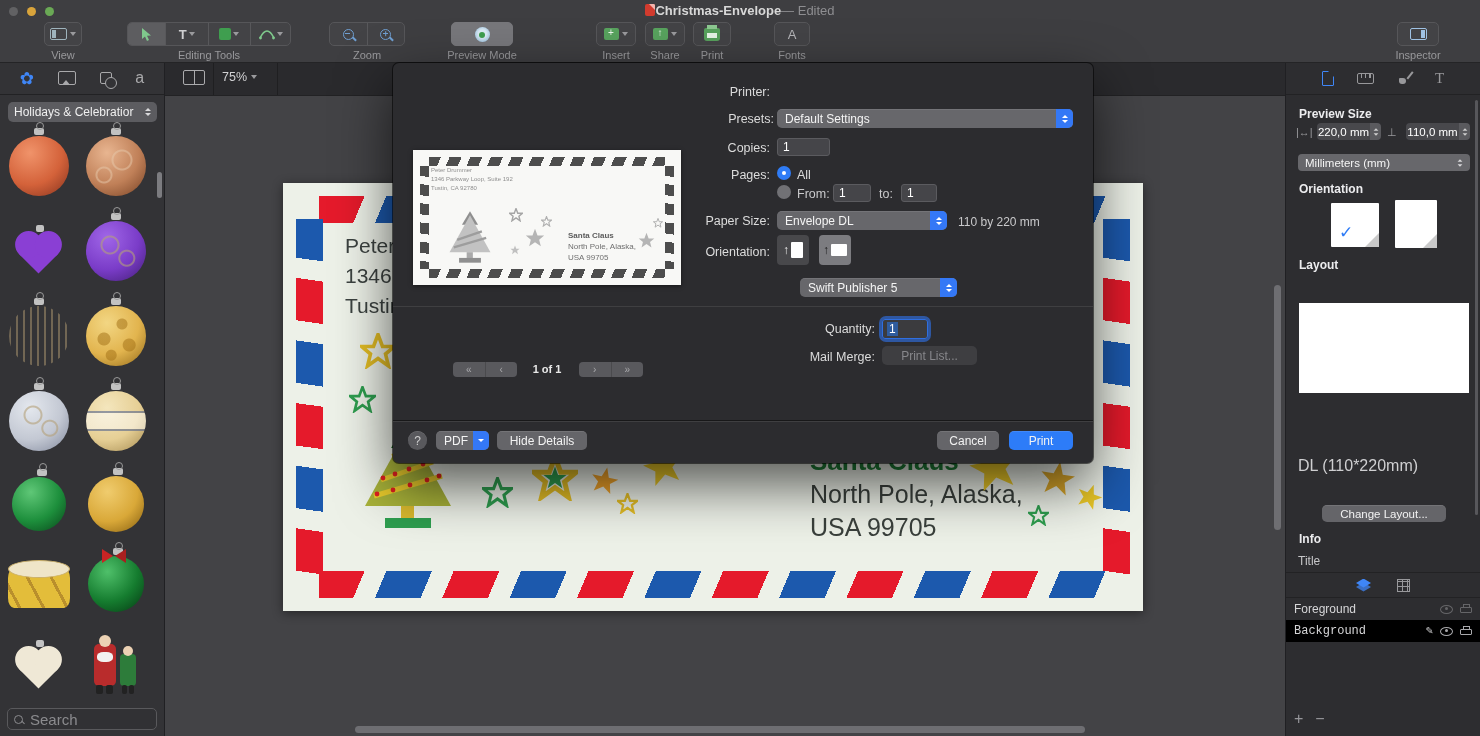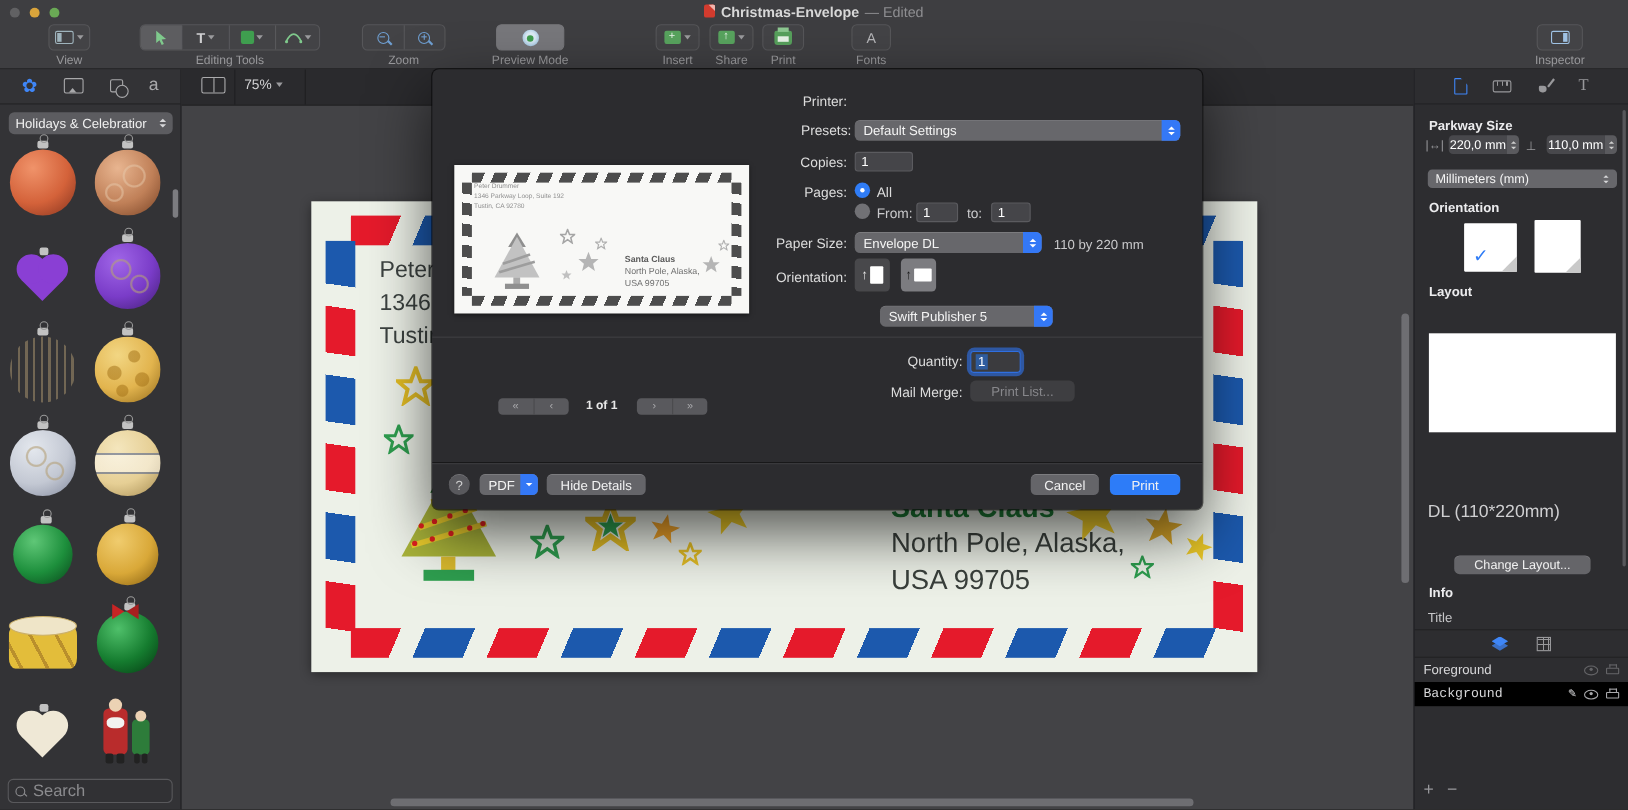--- a/index.html
+++ b/index.html
@@ -5,21 +5,21 @@
   html,body{margin:0;padding:0;background:#1e1e20;}
   .app{position:relative;width:1480px;height:736px;overflow:hidden;
        font-family:"Liberation Sans","DejaVu Sans",sans-serif;
        background:#434346;-webkit-font-smoothing:antialiased;}
   .abs{position:absolute;}
   
   .header{position:absolute;left:0;top:0;width:1480px;height:62px;background:#3e3e41;
           border-bottom:1px solid #242426;z-index:5;}
   .tl{position:absolute;top:7px;width:9px;height:9px;border-radius:50%;}
   .title-wrap{position:absolute;left:0;right:0;top:2px;height:16px;display:flex;justify-content:center;
-              align-items:center;gap:5px;font-size:13px;color:#d8d8d8;}
+              align-items:center;font-size:13px;color:#d8d8d8;}
   .proxy-doc{width:10px;height:12px;background:#d23b2e;border-radius:2px;position:relative;}
   .proxy-doc::after{content:'';position:absolute;right:0;top:0;border:3px solid #f3b5ad;
                     border-left-color:transparent;border-bottom-color:transparent;border-radius:0 2px 0 0;}
   .tb-btn{position:absolute;top:22px;height:24px;border:1px solid #565659;border-radius:5px;
           box-sizing:border-box;display:flex;align-items:center;justify-content:center;gap:3px;background:#434346;}
   .tb-lab{position:absolute;top:49px;font-size:11px;color:#98989b;text-align:center;}
   .seg{display:flex;height:100%;align-items:stretch;}
   .seg>div{display:flex;align-items:center;justify-content:center;gap:2px;border-right:1px solid #58585b;}
   .seg>div:last-child{border-right:none;}
   .seg .on{background:#5d5d60;border-radius:4px 0 0 4px;}
@@ -656,21 +656,21 @@
   </div>
 
   <div class="inspector">
     <div class="ins-tabs">
       <span class="doc-ic"></span>
       <span class="ruler-ic"></span>
       <span class="brush-ic"></span>
       <span class="t-ic">T</span>
     </div>
 
-    <div class="ins-h" style="left:13px;top:45px;">Parkway Size</div>
+    <div class="ins-h" style="left:13px;top:45px;">Preview Size</div>
 
     <span class="dim-ic" style="left:10px;top:64px;">|↔|</span>
     <div class="mm-field" style="left:31px;top:61px;width:53px;">220,0 mm</div>
     <div class="stepper" style="left:84px;top:61px;">
         <i class="tu"></i>
         <i class="td"></i>
       </div>
     <span class="dim-ic" style="left:101px;top:64px;">⊥</span>
     <div class="mm-field" style="left:120px;top:61px;width:53px;">110,0 mm</div>
     <div class="stepper" style="left:173px;top:61px;">

